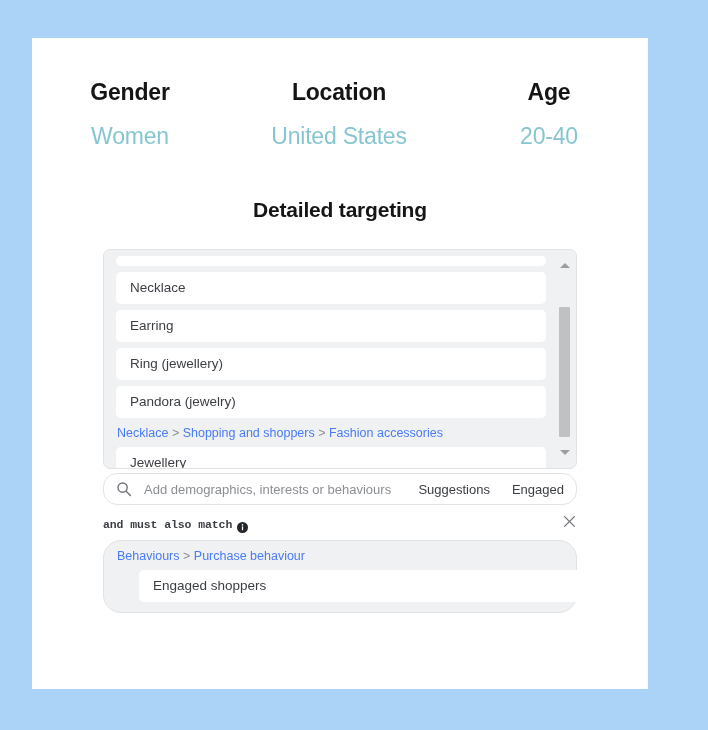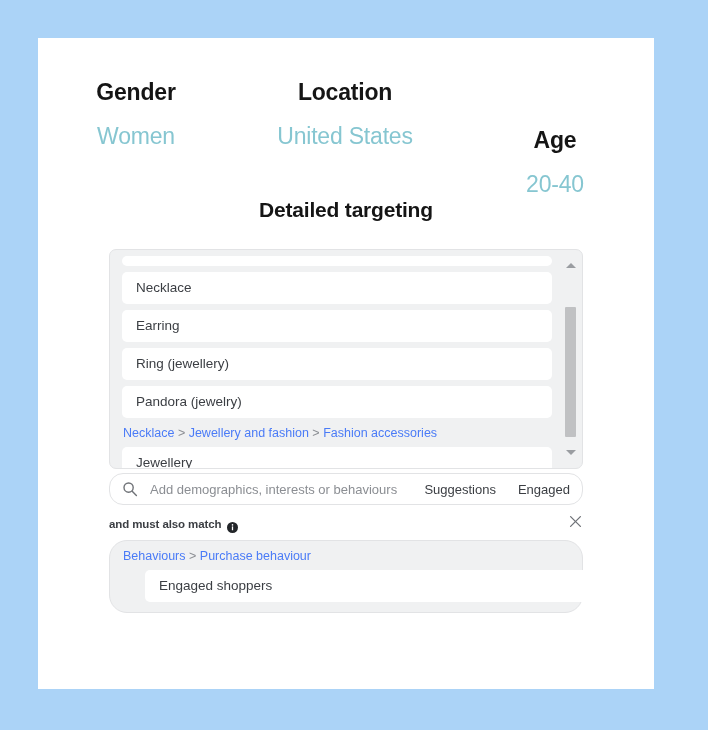--- a/index.html
+++ b/index.html
@@ -13,21 +13,21 @@
     font-family: "Liberation Sans", sans-serif;
     overflow: hidden;
   }
   .canvas {
     position: relative;
     width: 708px;
     height: 730px;
   }
   .card {
     position: absolute;
-    left: 38px;
+    left: 32px;
     top: 38px;
     width: 616px;
     height: 651px;
     background: #ffffff;
     box-sizing: border-box;
   }
 
   
   .summary {
     position: absolute;
@@ -36,21 +36,21 @@
     width: 616px;
     display: flex;
   }
   .summary-col {
     display: flex;
     flex-direction: column;
     align-items: center;
   }
   .summary-col.gender   { width: 196px; }
   .summary-col.location { width: 222px; }
-  .summary-col.age      { width: 198px; margin-top: 48px; }
+  .summary-col.age      { width: 198px; }
   .summary-label {
     font-size: 23px;
     font-weight: bold;
     color: #151515;
     letter-spacing: -0.2px;
     line-height: 28px;
   }
   .summary-value {
     margin-top: 16px;
     font-size: 23px;
@@ -206,20 +206,21 @@
     margin-top: 10px;
     height: 18px;
     display: flex;
     align-items: center;
   }
   .must-label {
     font-size: 11.5px;
     font-weight: bold;
     color: #3b3e43;
     letter-spacing: -0.1px;
+    font-family: Liberation Mono, monospace;
   }
   .info-icon {
     width: 11px;
     height: 11px;
     margin-left: 5px;
     flex: 0 0 11px;
   }
   .close-icon {
     position: absolute;
     right: 0;
@@ -264,21 +265,21 @@
 
     <div class="panel">
 
       <div class="list-box">
         <div class="rows">
           <div class="row clipped"></div>
           <div class="row">Necklace</div>
           <div class="row">Earring</div>
           <div class="row">Ring (jewellery)</div>
           <div class="row">Pandora (jewelry)</div>
-          <div class="crumb"><span>Necklace</span><span class="sep"> &gt; </span><span>Jewellery and fashion</span><span class="sep"> &gt; </span><span>Fashion accessories</span></div>
+          <div class="crumb"><span>Necklace</span><span class="sep"> &gt; </span><span>Shopping and shoppers</span><span class="sep"> &gt; </span><span>Fashion accessories</span></div>
           <div class="row">Jewellery</div>
         </div>
 
         <div class="scrollbar">
           <div class="sb-arrow up">
               <i></i>
             </div>
           <div class="sb-thumb"></div>
           <div class="sb-arrow down">
               <i></i>

